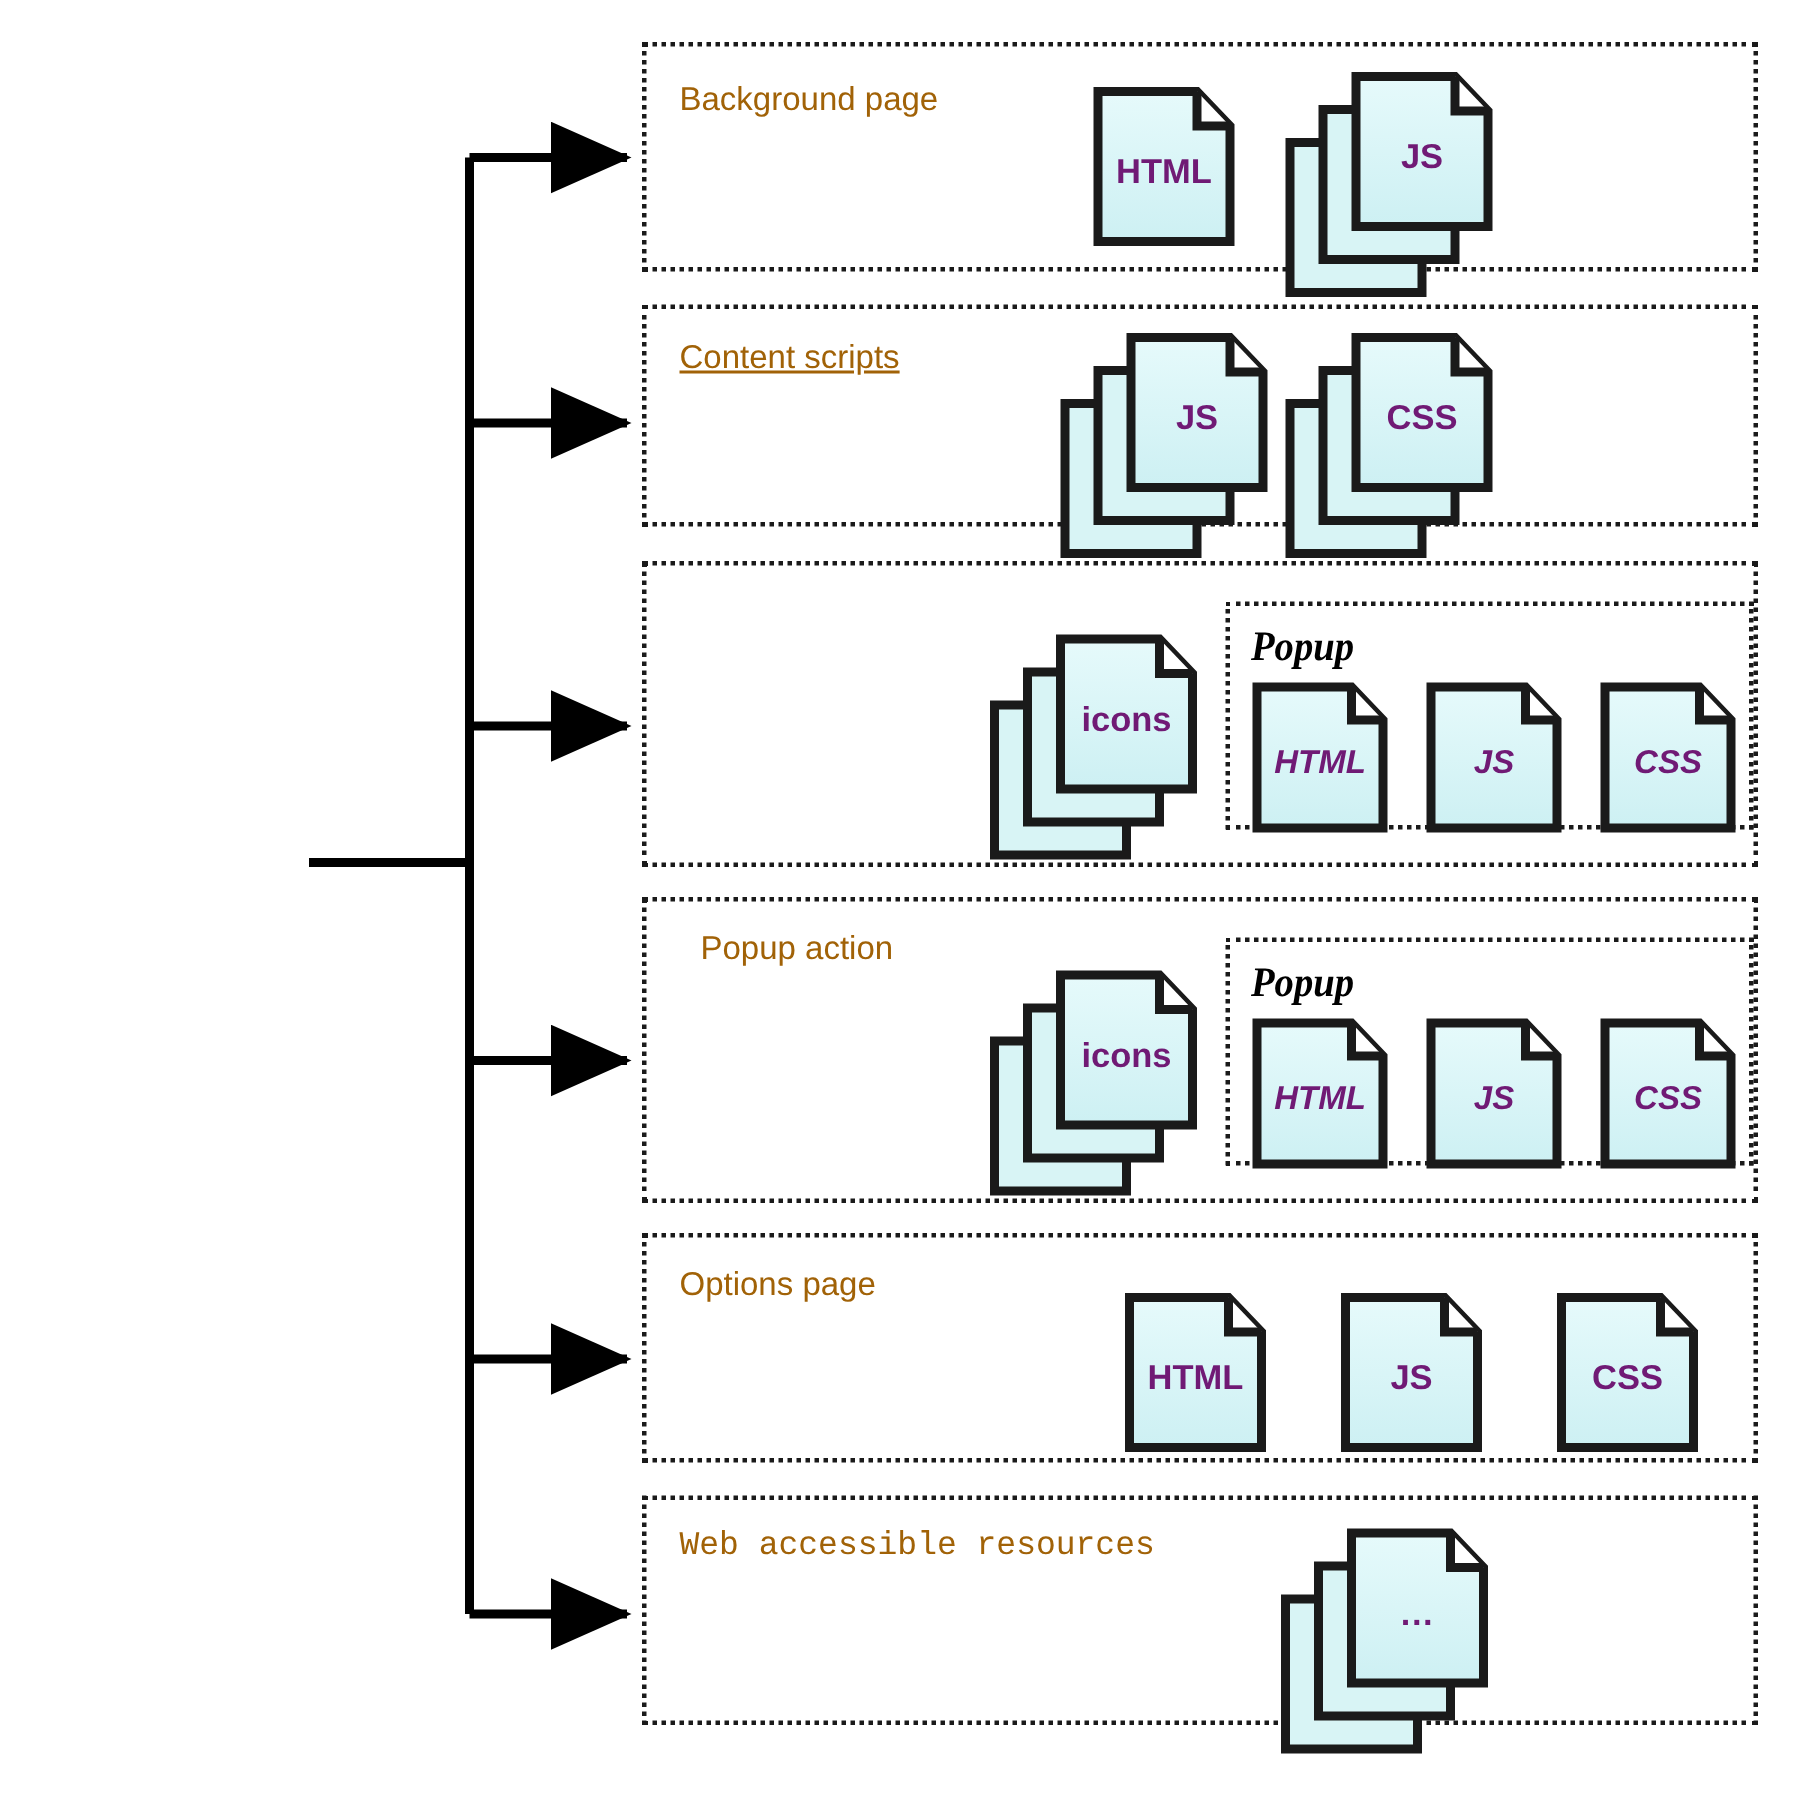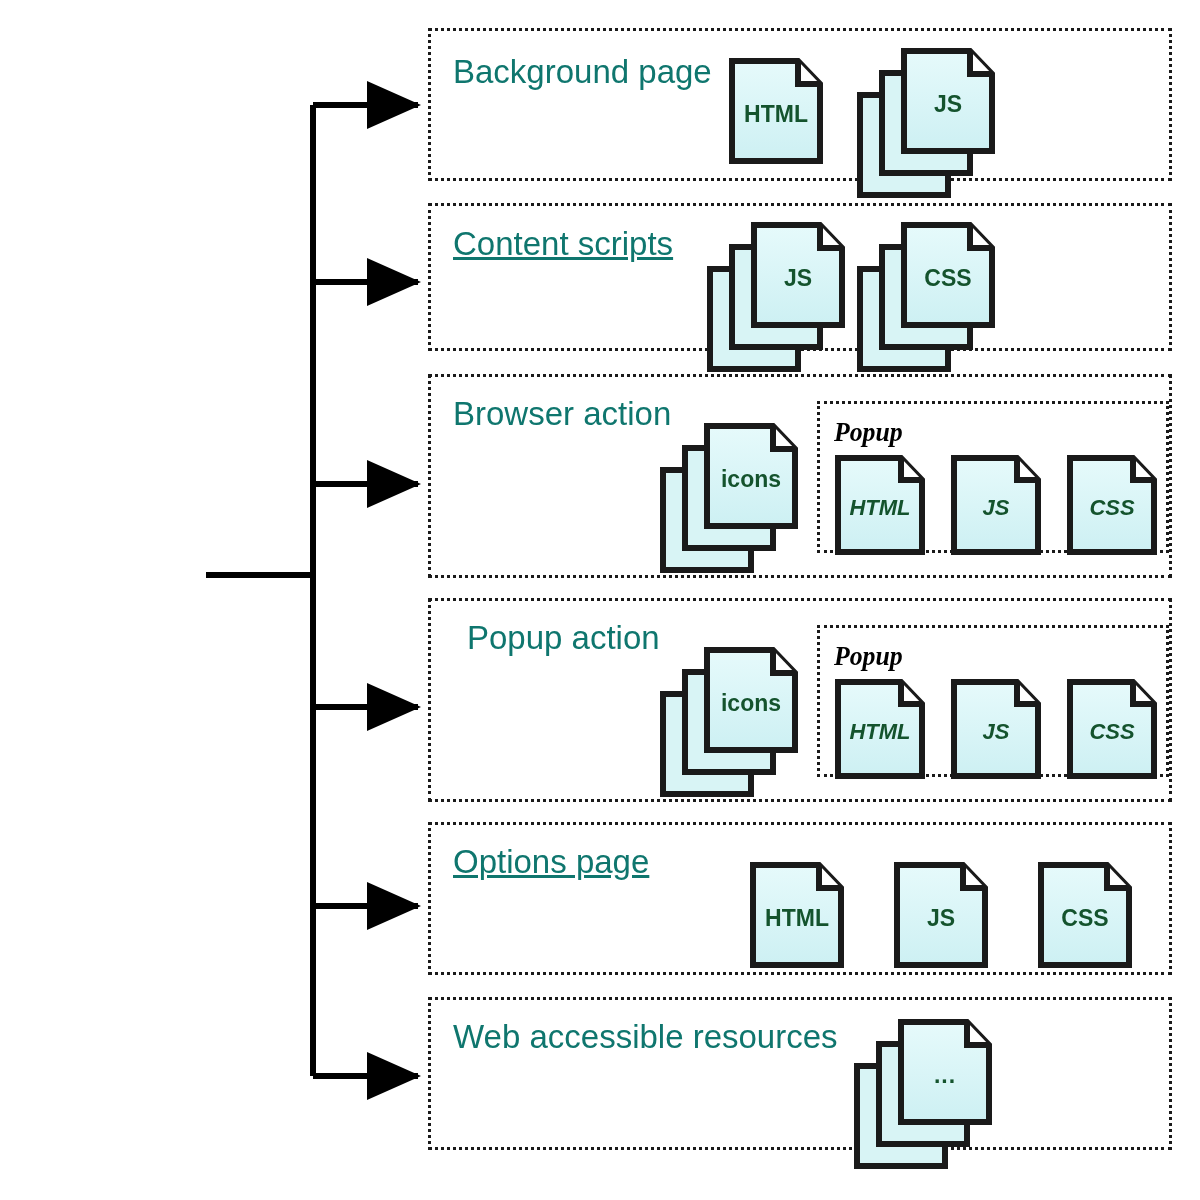--- a/index.html
+++ b/index.html
@@ -37,21 +37,21 @@
     left: 0; top: 0;
     width: 100%;
     height: 100%;
   }
   .doc-label {
     position: absolute;
     left: 0;
     width: 100%;
     text-align: center;
     font-family: "Liberation Sans", sans-serif;
-    color: #14532d;
+    color: #701a75;
     white-space: nowrap;
     pointer-events: none;
   }
   .root-node .doc-label {
     top: 47px;
     font-size: 21px;
     font-weight: bold;
     letter-spacing: -0.2px;
   }
 
@@ -67,23 +67,23 @@
   
   .section {
     position: absolute;
     border: 3px dotted #1a1a1a;
     background: transparent;
     box-sizing: border-box;
   }
   .section-title {
     position: absolute;
     font-family: "Liberation Sans", sans-serif;
-    font-size: 33px;
+    font-size: 22px;
     line-height: 1;
-    color: #0f766e;
+    color: #a16207;
     white-space: nowrap;
   }
 
   
   .popup-box {
     position: absolute;
     border: 3px dotted #1a1a1a;
     box-sizing: border-box;
     font-style: italic;
   }
@@ -241,21 +241,20 @@
             </defs>
           <path d="M4,4 L70,4 L92,27 L92,104 L4,104 Z" fill="url(#g4)" stroke="#1a1a1a" stroke-width="6" stroke-linejoin="miter"></path>
           <path d="M70,4 L70,27 L92,27" fill="#ffffff" stroke="#1a1a1a" stroke-width="6" stroke-linejoin="miter"></path>
         </svg>
         <div class="doc-label">CSS</div>
       </div>
     </div>
   </div>
 
   <div class="section" style="left:428px; top:374px; width:744px; height:204px;">
-    <div class="section-title" style="left:22px; top:20px;">Browser action</div>
 
     <div class="stack" style="left:228px; top:45px; width:140px; height:152px;">
       <div class="doc sz-lg layer-back">
         <svg class="doc-shape" viewBox="0 0 96 108" preserveAspectRatio="none" aria-hidden="true">
           <path d="M4,4 L92,4 L92,104 L4,104 Z" fill="#d8f4f5" stroke="#1a1a1a" stroke-width="6" stroke-linejoin="miter"></path>
         </svg>
       </div>
       <div class="doc sz-lg layer-mid">
         <svg class="doc-shape" viewBox="0 0 96 108" preserveAspectRatio="none" aria-hidden="true">
           <path d="M4,4 L92,4 L92,104 L4,104 Z" fill="#d8f4f5" stroke="#1a1a1a" stroke-width="6" stroke-linejoin="miter"></path>
@@ -393,21 +392,21 @@
             </defs>
           <path d="M4,4 L67,4 L88,26 L88,98 L4,98 Z" fill="url(#g12)" stroke="#1a1a1a" stroke-width="6" stroke-linejoin="miter"></path>
           <path d="M67,4 L67,26 L88,26" fill="#ffffff" stroke="#1a1a1a" stroke-width="6" stroke-linejoin="miter"></path>
         </svg>
         <div class="doc-label">CSS</div>
       </div>
     </div>
   </div>
 
   <div class="section" style="left:428px; top:822px; width:744px; height:153px;">
-    <div class="section-title" style="left:22px; top:20px;text-decoration:underline;">Options page</div>
+    <div class="section-title" style="left:22px; top:20px;">Options page</div>
 
     <div class="doc sz-lg" style="left:318px; top:36px;">
       <svg class="doc-shape" viewBox="0 0 96 108" preserveAspectRatio="none" aria-hidden="true">
         <defs>
             <linearGradient id="g13" x1="0" y1="0" x2="0" y2="1">
           <stop offset="0%" stop-color="#e6fafb"></stop>
               <stop offset="100%" stop-color="#cdf0f3"></stop>
         </linearGradient>
           </defs>
         <path d="M4,4 L70,4 L92,27 L92,104 L4,104 Z" fill="url(#g13)" stroke="#1a1a1a" stroke-width="6" stroke-linejoin="miter"></path>
@@ -439,21 +438,21 @@
         </linearGradient>
           </defs>
         <path d="M4,4 L70,4 L92,27 L92,104 L4,104 Z" fill="url(#g15)" stroke="#1a1a1a" stroke-width="6" stroke-linejoin="miter"></path>
         <path d="M70,4 L70,27 L92,27" fill="#ffffff" stroke="#1a1a1a" stroke-width="6" stroke-linejoin="miter"></path>
       </svg>
       <div class="doc-label">CSS</div>
     </div>
   </div>
 
   <div class="section" style="left:428px; top:997px; width:744px; height:153px;">
-    <div class="section-title" style="left:22px; top:20px;">Web accessible resources</div>
+    <div class="section-title" style="left:22px; top:20px;font-family:Liberation Mono, monospace;">Web accessible resources</div>
 
     <div class="stack" style="left:422px; top:18px; width:150px; height:160px;">
       <div class="doc sz-lg layer-back">
         <svg class="doc-shape" viewBox="0 0 96 108" preserveAspectRatio="none" aria-hidden="true">
           <path d="M4,4 L92,4 L92,104 L4,104 Z" fill="#d8f4f5" stroke="#1a1a1a" stroke-width="6" stroke-linejoin="miter"></path>
         </svg>
       </div>
       <div class="doc sz-lg layer-mid">
         <svg class="doc-shape" viewBox="0 0 96 108" preserveAspectRatio="none" aria-hidden="true">
           <path d="M4,4 L92,4 L92,104 L4,104 Z" fill="#d8f4f5" stroke="#1a1a1a" stroke-width="6" stroke-linejoin="miter"></path>

